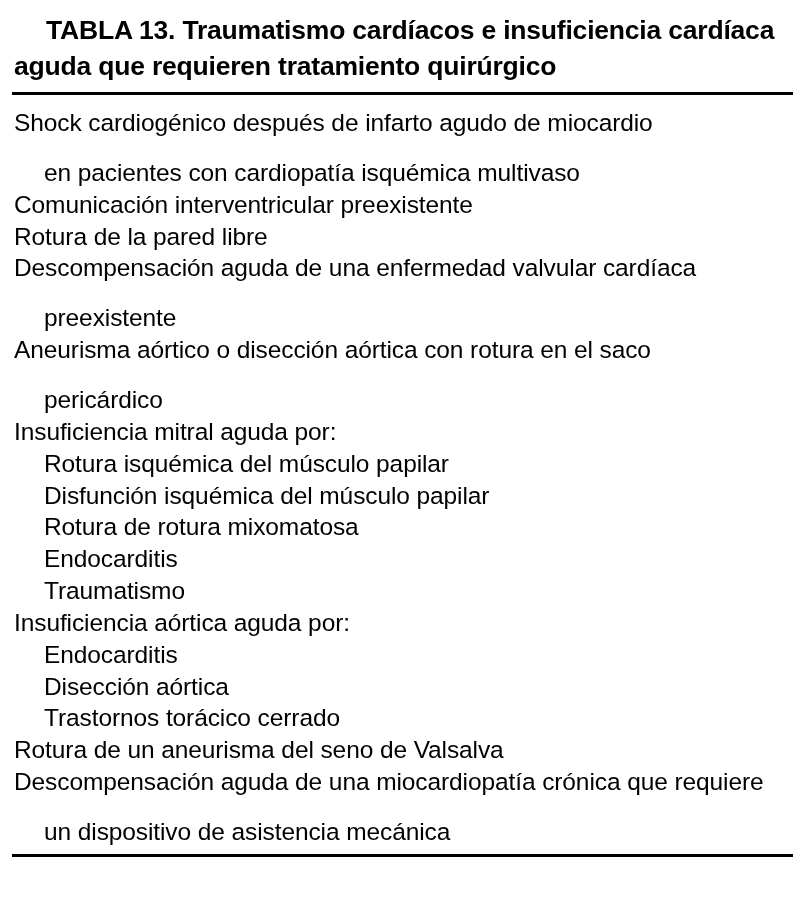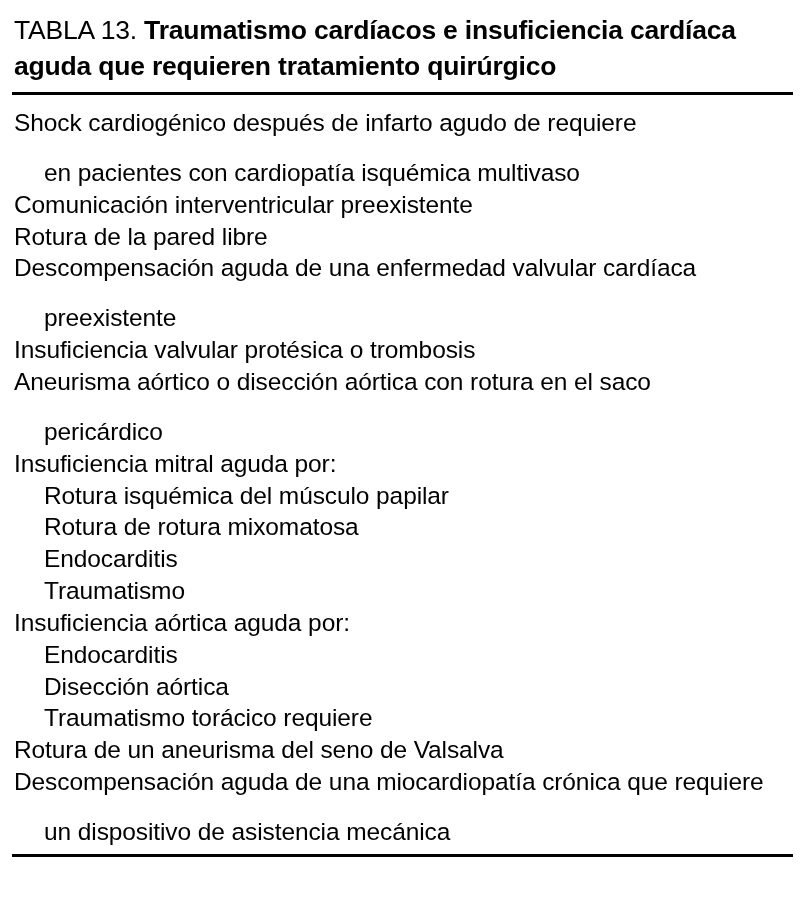--- a/index.html
+++ b/index.html
@@ -22,21 +22,22 @@
   }
 
   
   .caption {
     font-size: 26.5px;
     line-height: 1.36;
     letter-spacing: -0.2px;
     padding: 2px 4px 8px 4px;
   }
   .caption .label {
-    font-weight: 400;
+    font-weight: 700;
+    margin-left: 32px;
   }
   .caption .title {
     font-weight: 700;
   }
 
   
   .rule-top {
     border-top: 3px solid #000000;
     margin: 0 2px 0 2px;
   }
@@ -74,38 +75,38 @@
 <div class="table-block">
 
   <div class="caption">
     <span class="label">TABLA 13.</span>
     <span class="title">Traumatismo cardíacos e insuficiencia cardíaca aguda que requieren tratamiento quirúrgico</span>
   </div>
 
   <div class="rule-top"></div>
 
   <div class="entries">
-      <div class="entry lvl0">Shock cardiogénico después de infarto agudo de requiere</div>
+      <div class="entry lvl0">Shock cardiogénico después de infarto agudo de miocardio</div>
       <div class="entry cont">en pacientes con cardiopatía isquémica multivaso</div>
       <div class="entry lvl0">Comunicación interventricular preexistente</div>
       <div class="entry lvl0">Rotura de la pared libre</div>
       <div class="entry lvl0">Descompensación aguda de una enfermedad valvular cardíaca</div>
       <div class="entry cont">preexistente</div>
-      <div class="entry lvl0">Insuficiencia valvular protésica o trombosis</div>
       <div class="entry lvl0">Aneurisma aórtico o disección aórtica con rotura en el saco</div>
       <div class="entry cont">pericárdico</div>
       <div class="entry lvl0">Insuficiencia mitral aguda por:</div>
       <div class="entry lvl1">Rotura isquémica del músculo papilar</div>
+      <div class="entry lvl1">Disfunción isquémica del músculo papilar</div>
       <div class="entry lvl1">Rotura de rotura mixomatosa</div>
       <div class="entry lvl1">Endocarditis</div>
       <div class="entry lvl1">Traumatismo</div>
       <div class="entry lvl0">Insuficiencia aórtica aguda por:</div>
       <div class="entry lvl1">Endocarditis</div>
       <div class="entry lvl1">Disección aórtica</div>
-      <div class="entry lvl1">Traumatismo torácico requiere</div>
+      <div class="entry lvl1">Trastornos torácico cerrado</div>
       <div class="entry lvl0">Rotura de un aneurisma del seno de Valsalva</div>
       <div class="entry lvl0">Descompensación aguda de una miocardiopatía crónica que requiere</div>
       <div class="entry cont">un dispositivo de asistencia mecánica</div>
     </div>
 
   <div class="rule-bottom"></div>
 
 </div>
 
 </body></html>

